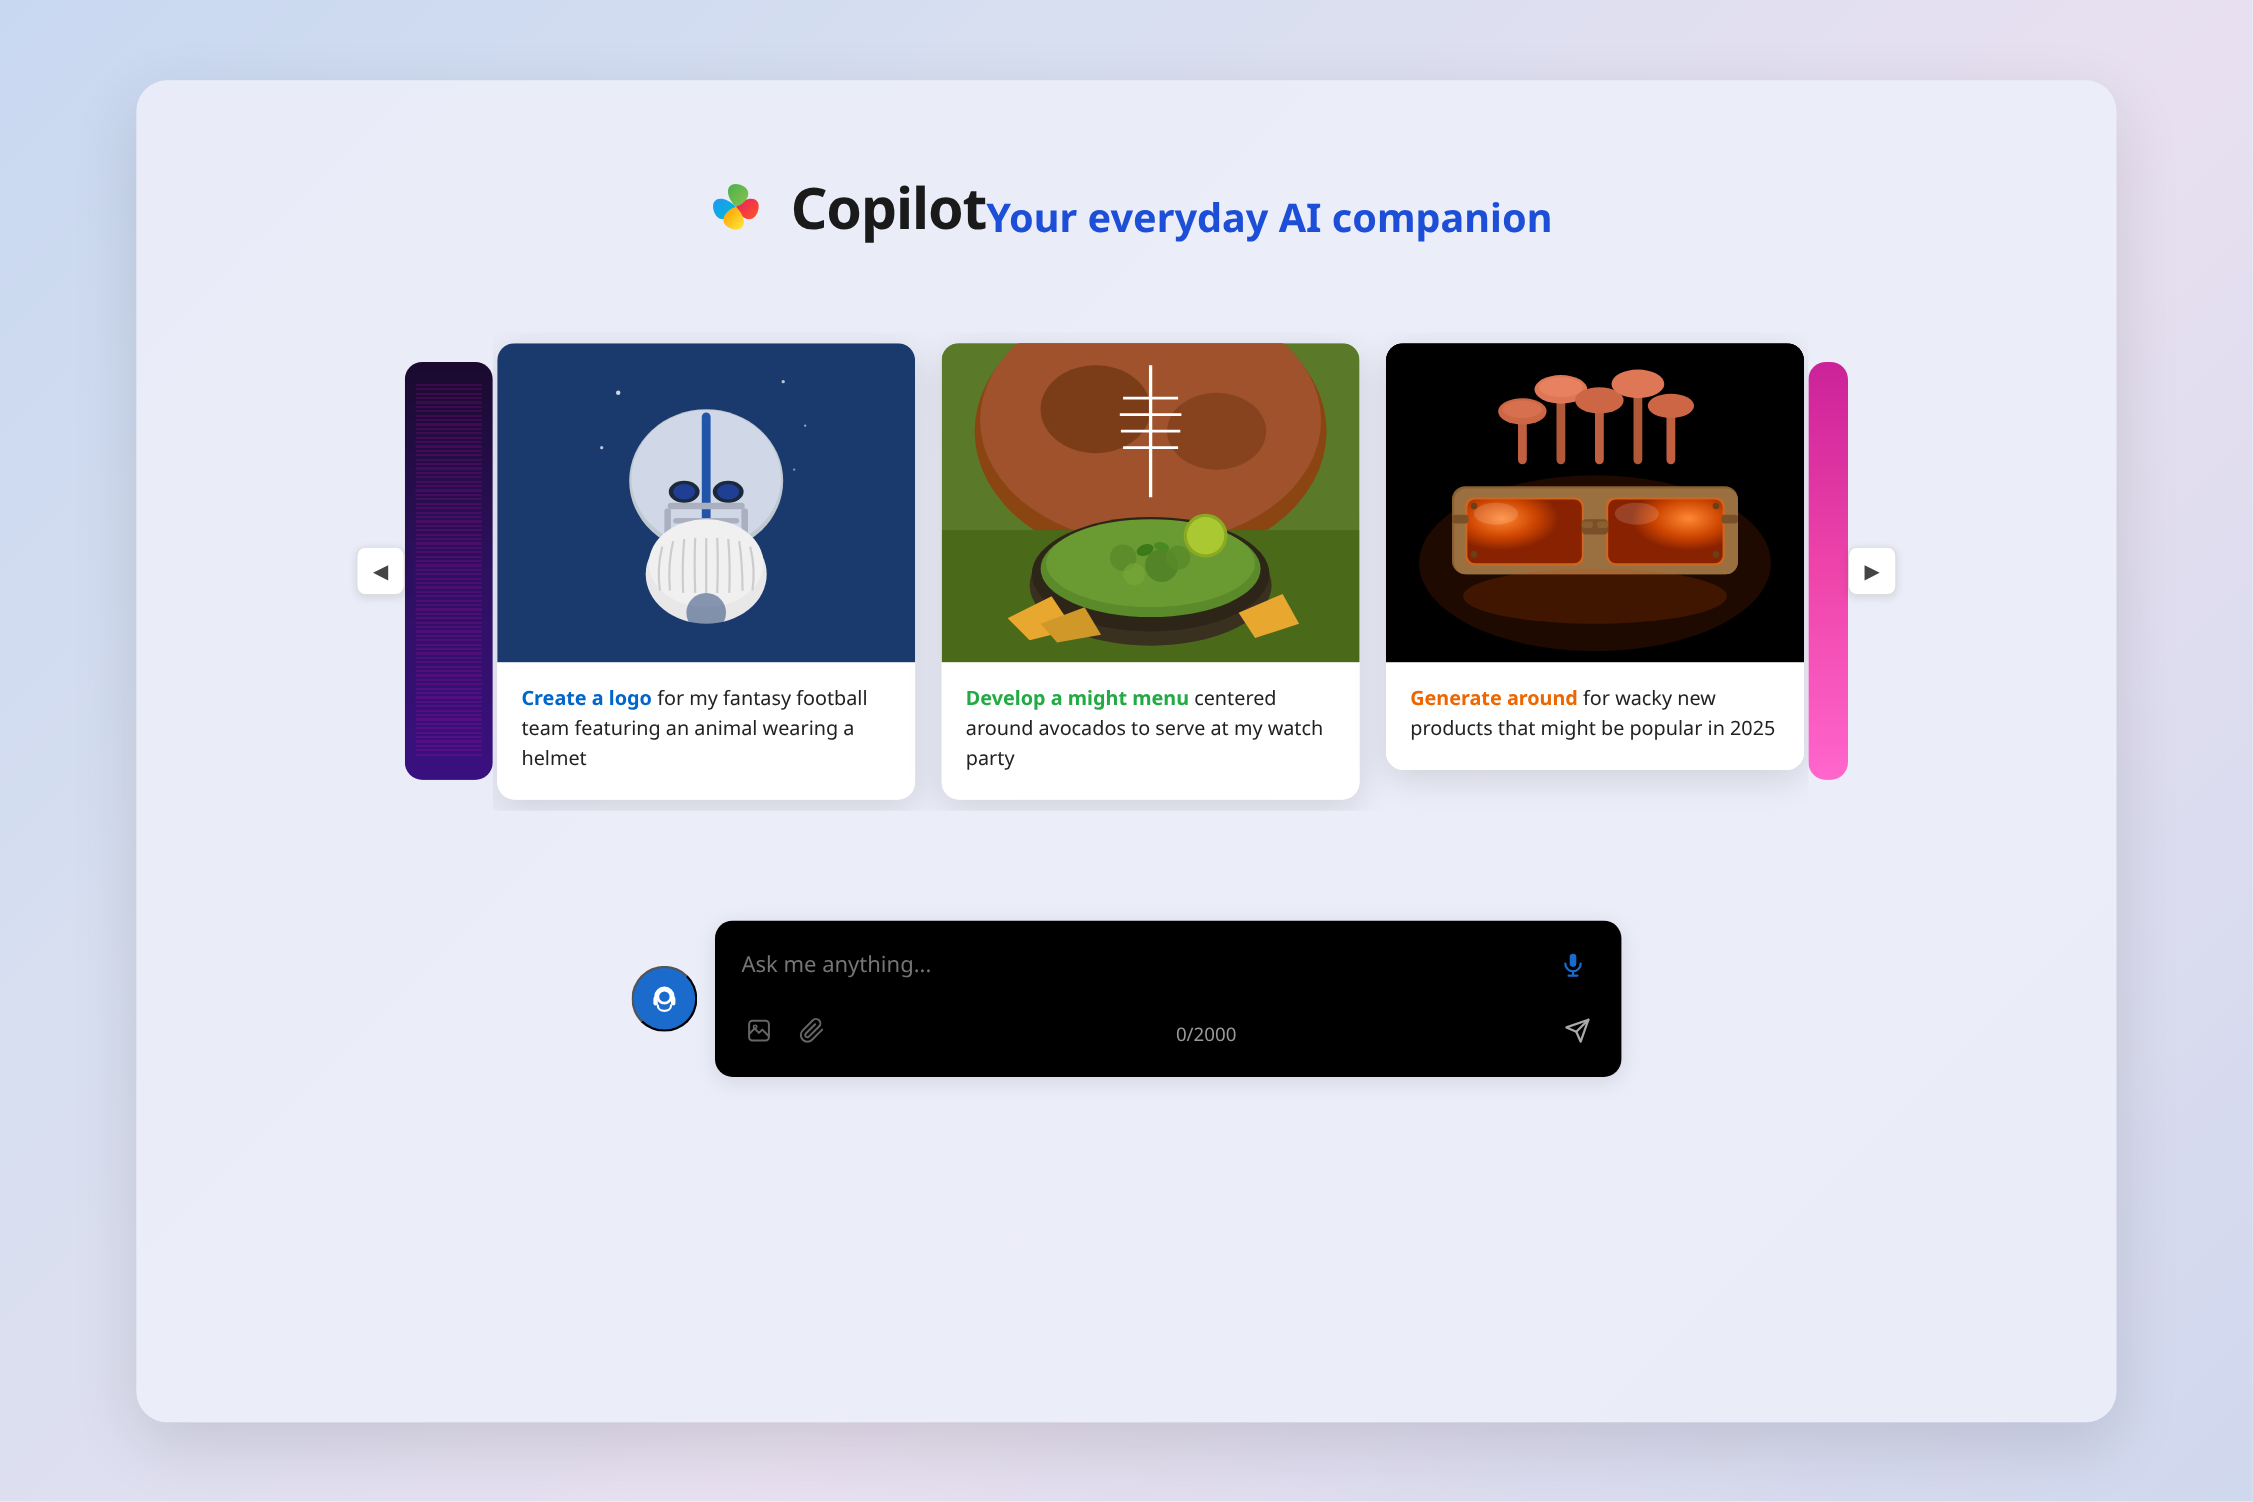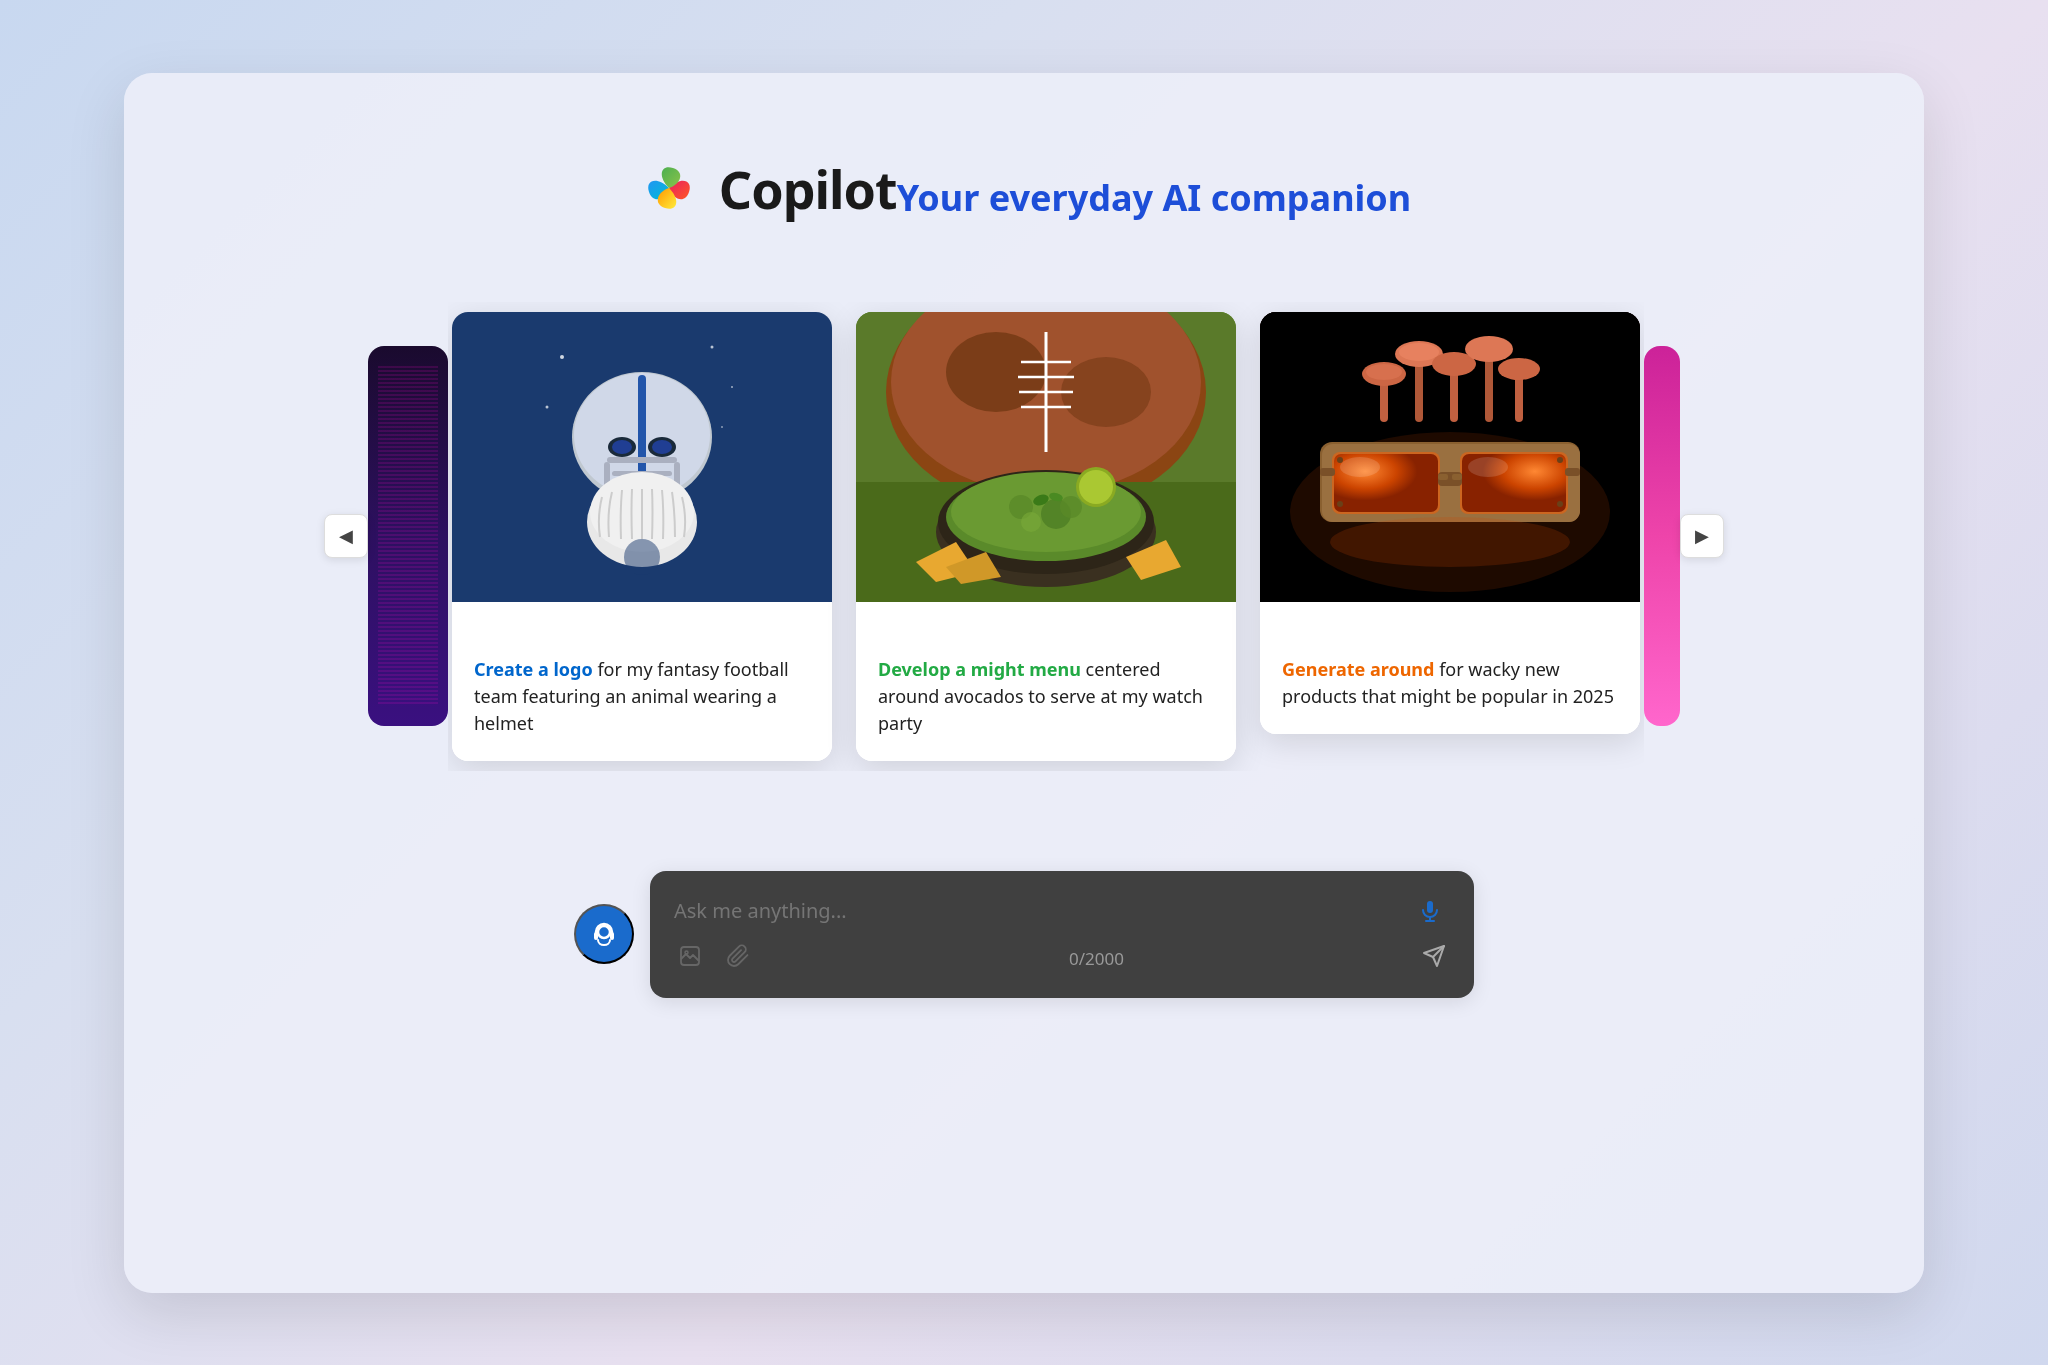--- a/index.html
+++ b/index.html
@@ -159,21 +159,20 @@
     .card-image {
       width: 100%;
       height: 290px;
       overflow: hidden;
       position: relative;
     }
 
     .card-body {
       padding: 20px 22px 24px;
       background: white;
-      margin-top: 34px;
     }
 
     .card-text {
       font-size: 18px;
       line-height: 1.5;
       color: #222;
     }
 
     .card-text .highlight {
       font-weight: 700;
@@ -233,27 +232,27 @@
       background: #1a6bcc;
       display: flex;
       align-items: center;
       justify-content: center;
       cursor: pointer;
       flex-shrink: 0;
     }
 
     .input-box {
       flex: 1;
-      background: #404040;
+      background: #000000;
       border-radius: 16px;
       padding: 20px 24px;
       box-shadow: 0 4px 20px rgba(0,0,0,0.1);
       display: flex;
       flex-direction: column;
-      gap: 9px;
+      gap: 24px;
     }
 
     .input-top {
       display: flex;
       align-items: center;
       justify-content: space-between;
     }
 
     .input-field {
       flex: 1;

